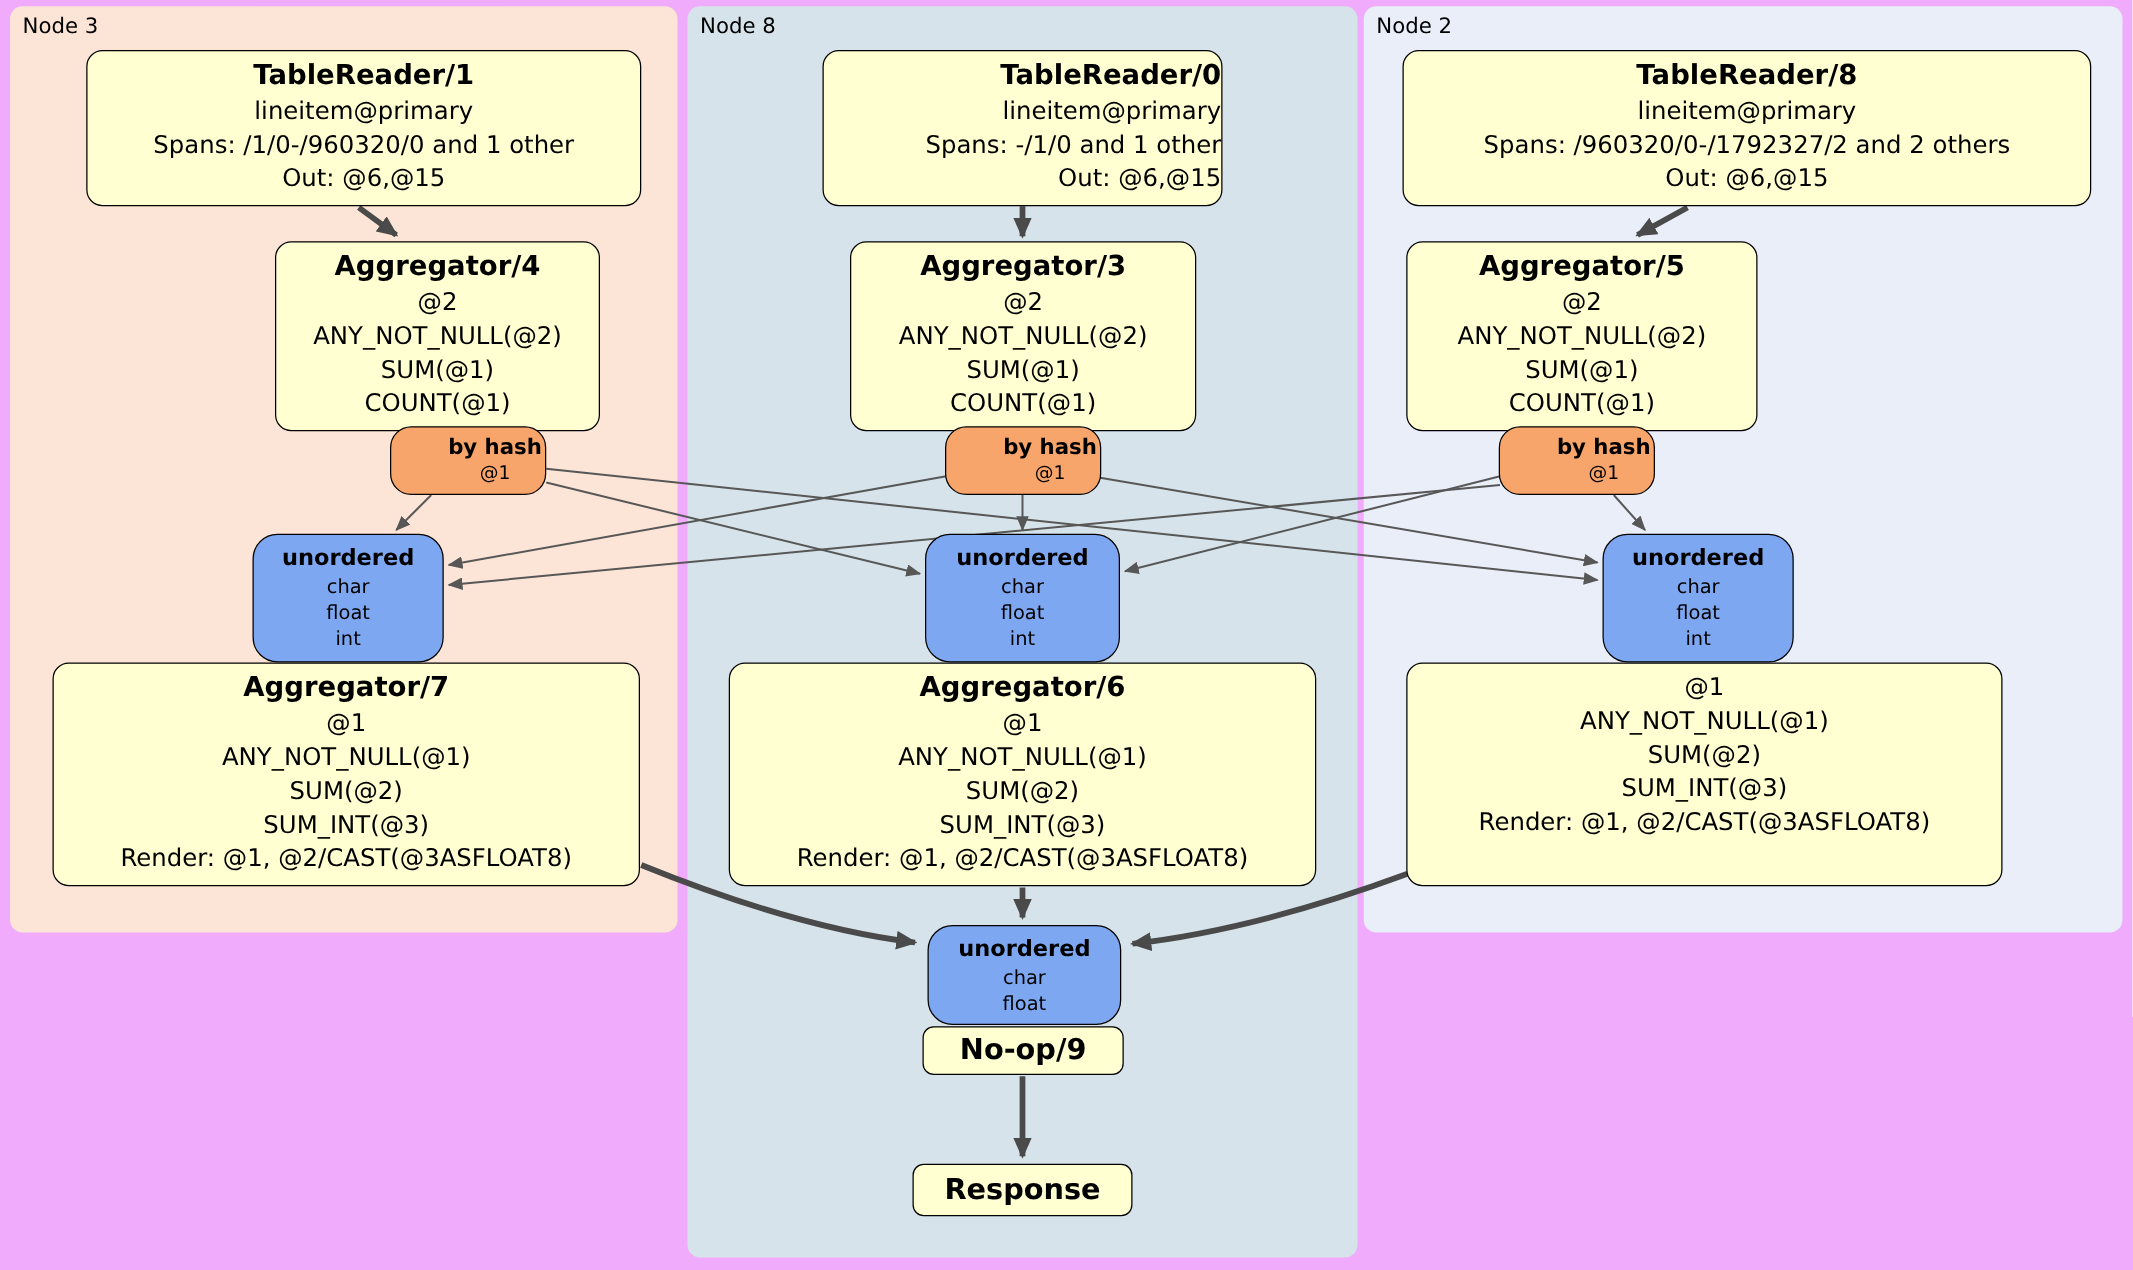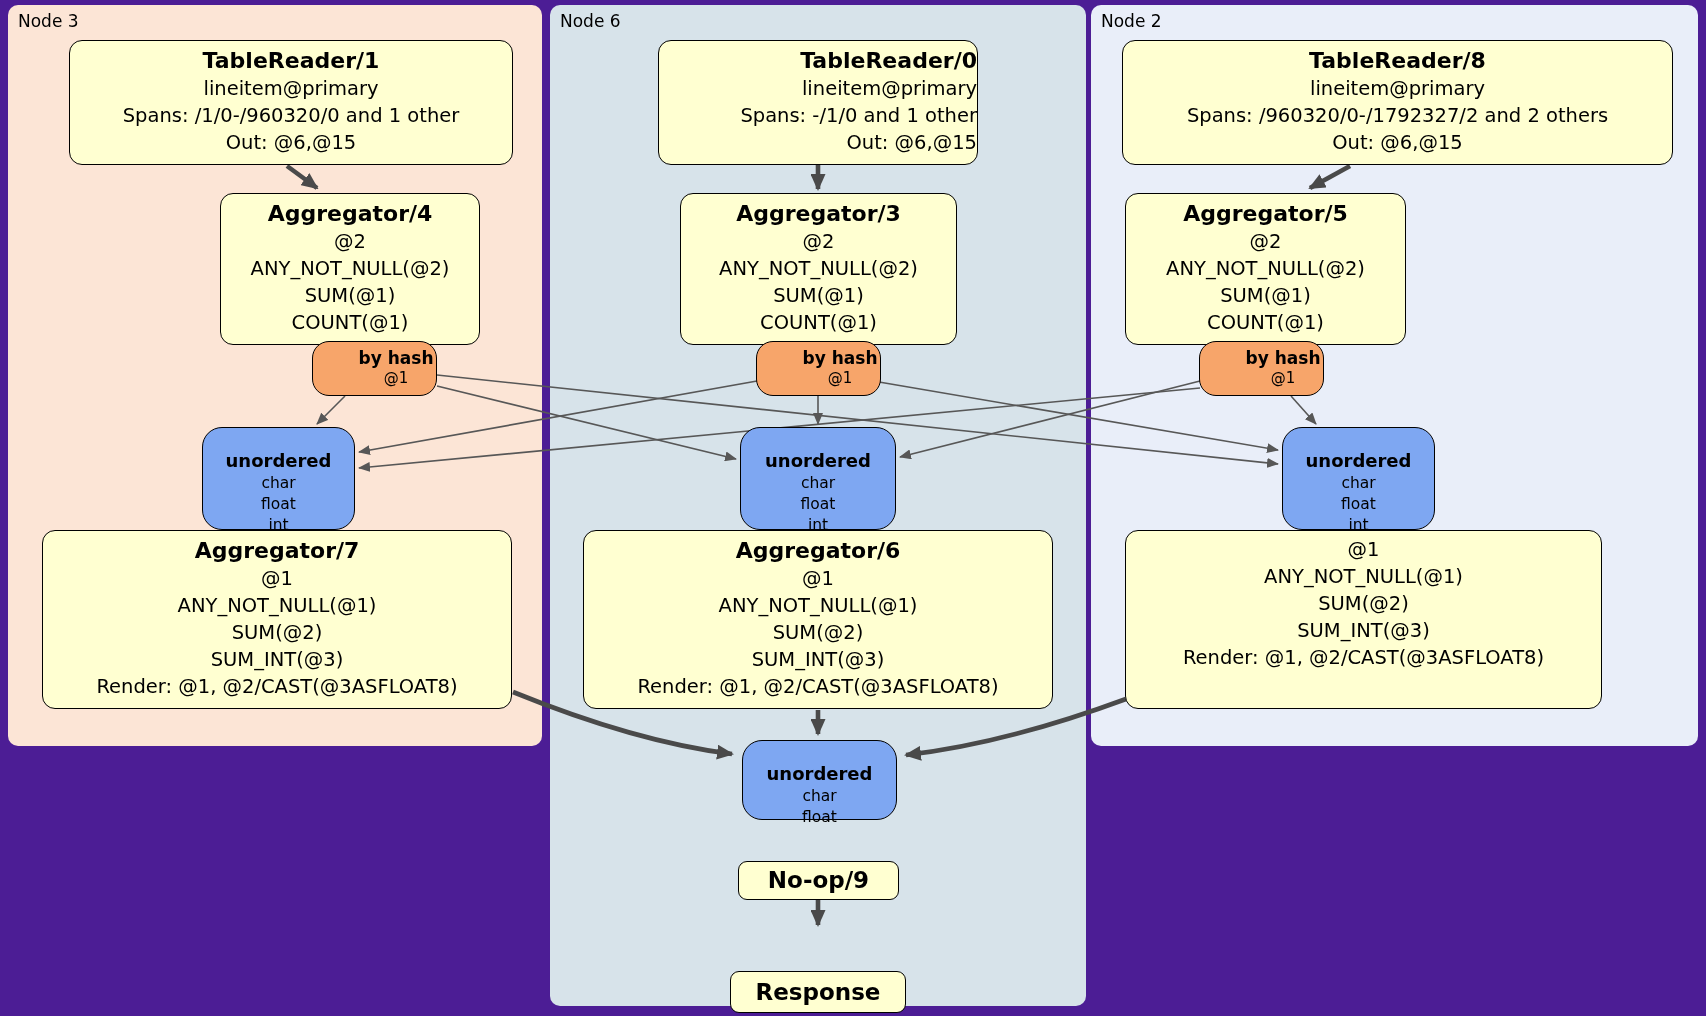--- a/index.html
+++ b/index.html
@@ -1,48 +1,48 @@
 <!DOCTYPE html>
 <html><head>
 <meta charset="utf-8">
 <style>
   html,body { margin:0; padding:0; background:#ffffff; }
   .canvas {
     position:relative; width:1706px; height:1016px; overflow:hidden;
-    font-family:"DejaVu Sans","Liberation Sans",sans-serif; color:#000; background:#4c1d95;
+    font-family:"DejaVu Sans","Liberation Sans",sans-serif; color:#000; background:#f0abfc;
   }
   .panel { position:absolute; border-radius:10px; z-index:0; }
   .panel-label { position:absolute; top:6px; left:10px; font-size:17px; }
   .edges { position:absolute; left:0; top:0; z-index:1; }
   .box {
     position:absolute; box-sizing:border-box; border:1.6px solid #000;
     background:#ffffd1; text-align:center; z-index:2; white-space:nowrap;
   }
   .proc { border-radius:13px; padding-top:5px; }
   .proc-title { font-weight:bold; font-size:22px; line-height:29px; }
   .proc-line  { font-size:19.5px; line-height:27px; }
   .router { background:#f7a56a; border-radius:17px; padding-top:5px;padding-left:43px; }
   .router-title { font-weight:bold; font-size:17px; line-height:22px; }
   .router-line  { font-size:15px; line-height:18px; }
-  .sync { background:#7ea7f2; border-radius:20px; padding-top:21px;text-align:center; }
+  .sync { background:#7ea7f2; border-radius:20px; padding-top:7px;text-align:center; }
   .sync-title { font-weight:bold; font-size:18px; line-height:24px; }
   .sync-line  { font-size:15.5px; line-height:21px; }
-  .mini { border-radius:9px;margin-top:40px; }
+  .mini { border-radius:9px; }
   .mini .proc-title { font-size:23px; line-height:36px; }
 </style>
 </head>
 <body>
 
 <div class="canvas">
 
   <div class="panel" style="left:8px;top:5px;width:534px;height:741px;background:#fce5d6;">
     <div class="panel-label">Node 3</div>
   </div>
   <div class="panel" style="left:550px;top:5px;width:536px;height:1001px;background:#d7e3ea;">
-    <div class="panel-label">Node 6</div>
+    <div class="panel-label">Node 8</div>
   </div>
   <div class="panel" style="left:1091px;top:5px;width:607px;height:741px;background:#e9eef9;">
     <div class="panel-label">Node 2</div>
   </div>
 
   <svg class="edges" width="1706" height="1016">
     <defs>
       <marker id="arr-thin" markerUnits="userSpaceOnUse" markerWidth="12" markerHeight="10" refX="11" refY="5" orient="auto">
         <path d="M0,0 L12,5 L0,10 z" fill="#575757"></path>
       </marker>

